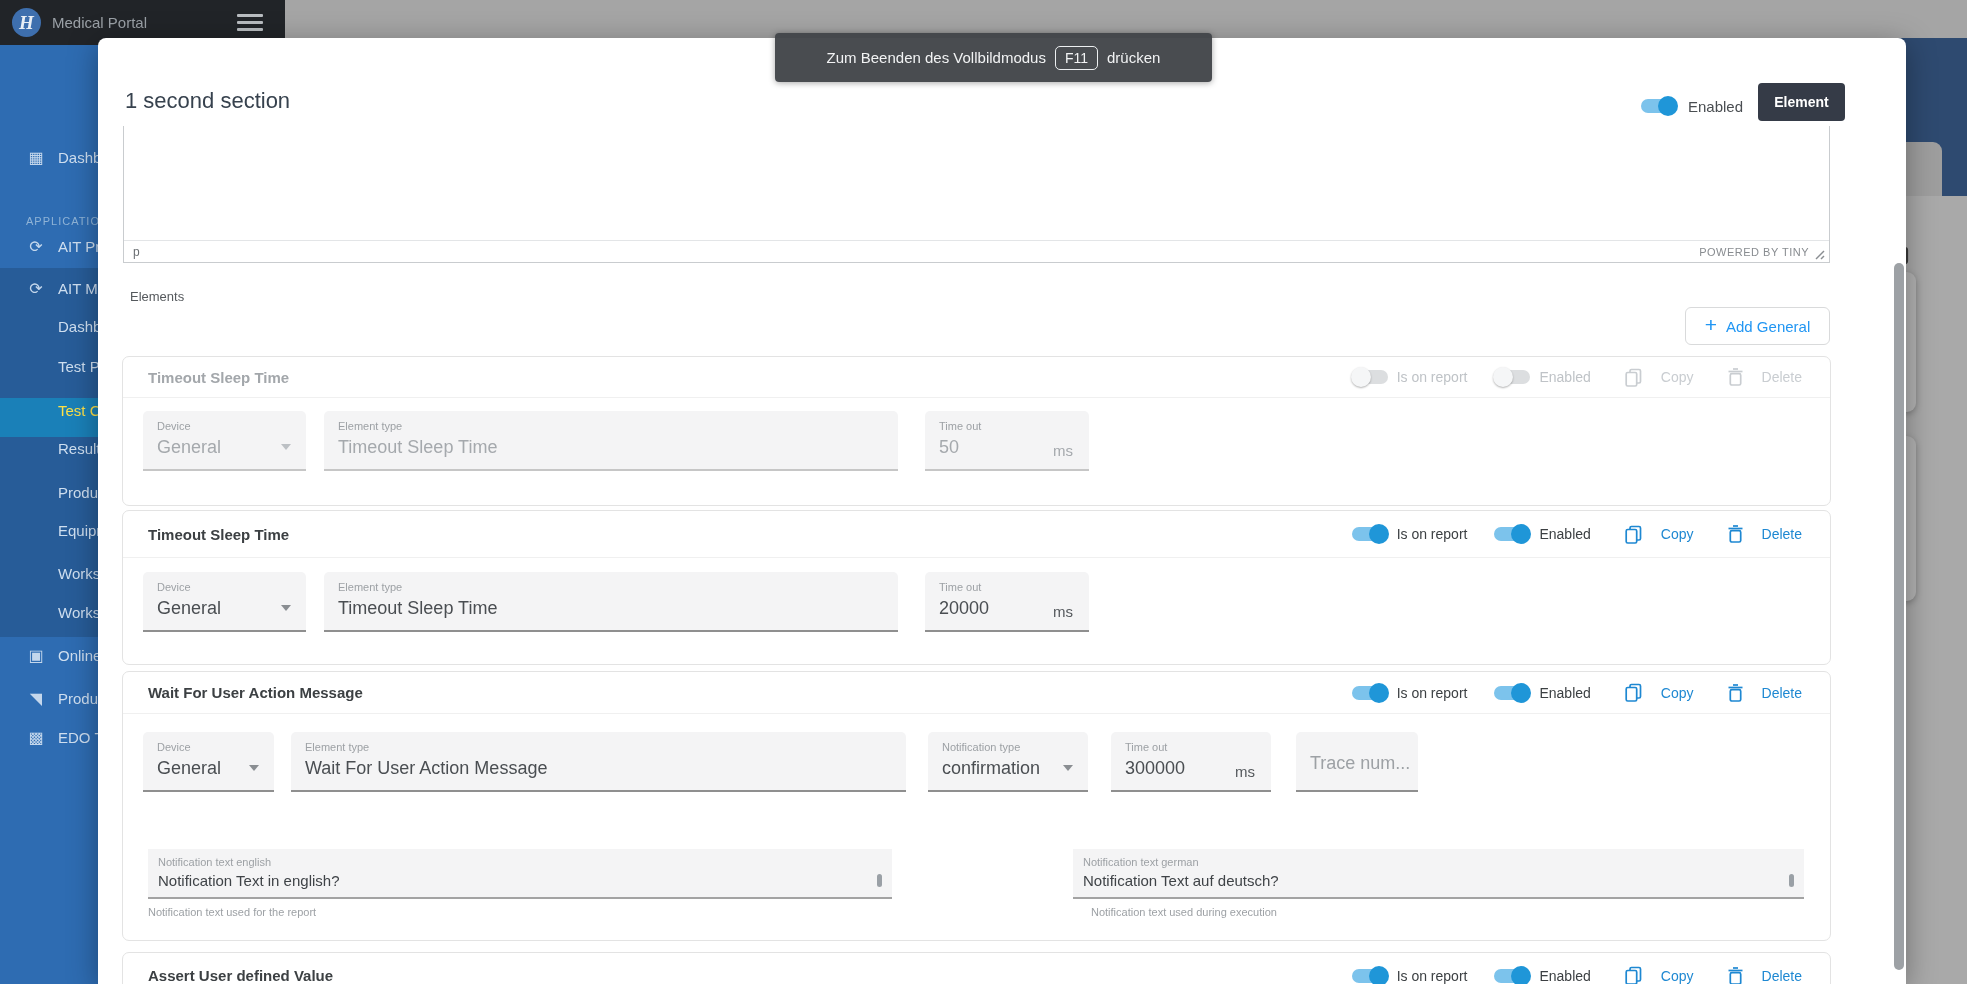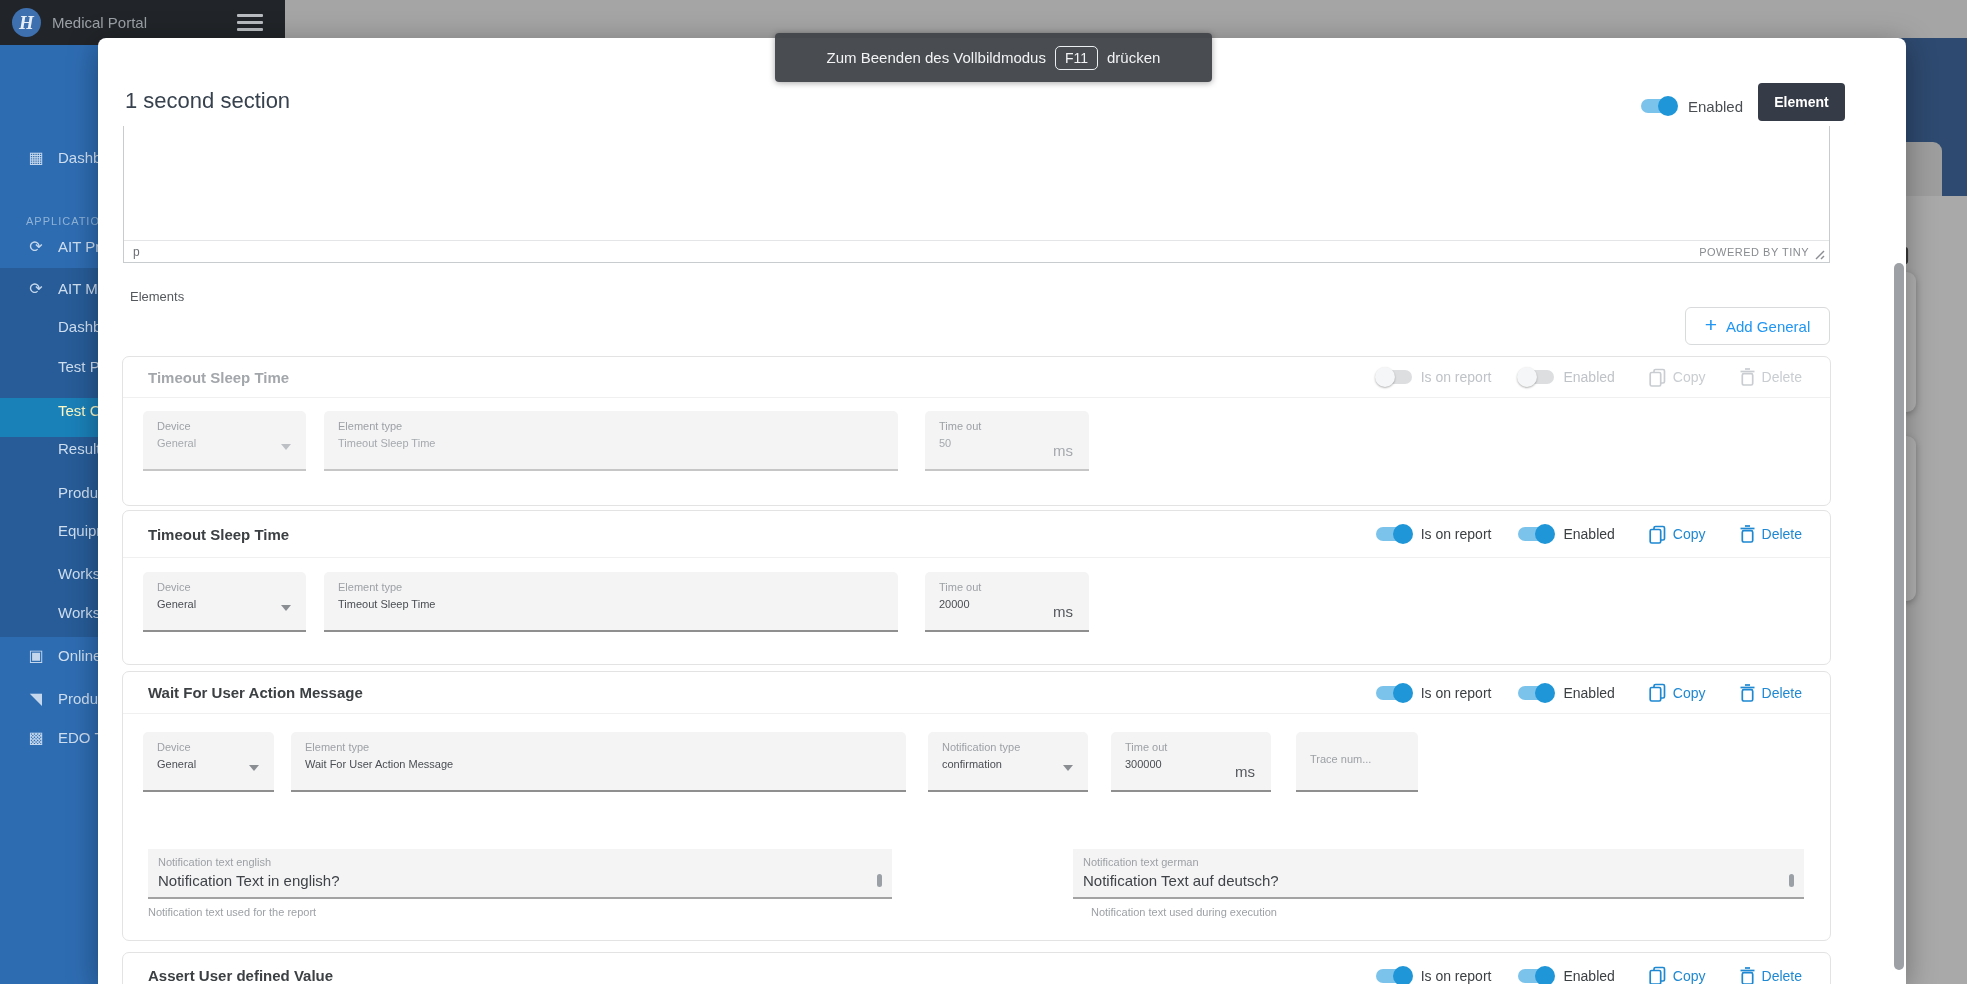--- a/index.html
+++ b/index.html
@@ -69,25 +69,25 @@
   .mscroll { position:absolute; right:2px; top:225px; width:10px; height:707px; background:#9da1a5; border-radius:6px; cursor:grab; }
 
   
   .card { position:absolute; left:24px; width:1709px; background:#fff; border:1px solid #e3e3e3; border-radius:7px; }
   .chead { display:flex; align-items:center; padding:0 28px 0 25px; border-bottom:1px solid #f0f0f0; }
   .ctitle { font-size:15px; font-weight:600; color:#3c4043; }
   .controls { margin-left:auto; display:flex; align-items:center; }
   .controls .tlabel { margin-left:8px; font-size:14px; color:#3c4043; white-space:nowrap; }
   .controls .grp { display:flex; align-items:center; margin-left:26px; }
   .actbtn { display:flex; align-items:center; margin-left:34px; color:#1e88d2; cursor:pointer; background:none; border:none; font-family:inherit; }
-  .actbtn .albl { font-size:14px; margin-left:7px; }
+  .actbtn .albl { font-size:14px; margin-left:19px; }
   .fieldrow { display:flex; }
   .fbox { position:relative; background:#f4f4f5; border-radius:5px 5px 0 0; border-bottom:2px solid #8f8f8f; height:60px; padding:9px 14px 0 14px; }
   .fbox .lbl { font-size:11px; color:#9da1a5; }
-  .fbox .val { font-size:11px; color:#4a4e52; margin-top:5px; white-space:nowrap; }
+  .fbox .val { font-size:18px; color:#4a4e52; margin-top:5px; white-space:nowrap; }
   .fbox .caret { position:absolute; right:15px; top:33px; width:0; height:0; border-left:5px solid transparent; border-right:5px solid transparent; border-top:6px solid #8a8e92; }
   .fbox .suffix { position:absolute; right:16px; bottom:10px; font-size:15px; color:#55595d; }
   .fbox.select { cursor:pointer; }
   .fbox .val.placeholder { color:#9da1a5; margin-top:12px; }
   .tfield { position:absolute; background:#f4f4f5; border-bottom:2px solid #a3a3a3; height:50px; padding:7px 24px 0 10px; cursor:text; }
   .tfield .lbl { font-size:11px; color:#9da1a5; }
   .tfield .val { font-size:15px; color:#3f4347; margin-top:4px; white-space:nowrap; }
   .tfield .pill { position:absolute; right:10px; bottom:10px; width:5px; height:13px; border-radius:3px; background:#9aa0a6; }
   .helper { position:absolute; font-size:11px; color:#9da1a5; }
 
@@ -134,21 +134,21 @@
       <span class="sicon">⟳</span>
       <span class="slabel">AIT Me</span>
     </div>
     <div class="srow sub" style="top:262px;">
       <span class="slabel">Dashb</span>
     </div>
     <div class="srow sub" style="top:302px;">
       <span class="slabel">Test P</span>
     </div>
     <div class="srow sub" style="top:346px;">
-      <span class="slabel" style="color:#fef9c3;">Test C</span>
+      <span class="slabel" style="color:#fde047;">Test C</span>
     </div>
     <div class="srow sub" style="top:384px;">
       <span class="slabel">Result</span>
     </div>
     <div class="srow sub" style="top:428px;">
       <span class="slabel">Produ</span>
     </div>
     <div class="srow sub" style="top:466px;">
       <span class="slabel">Equipr</span>
     </div>

